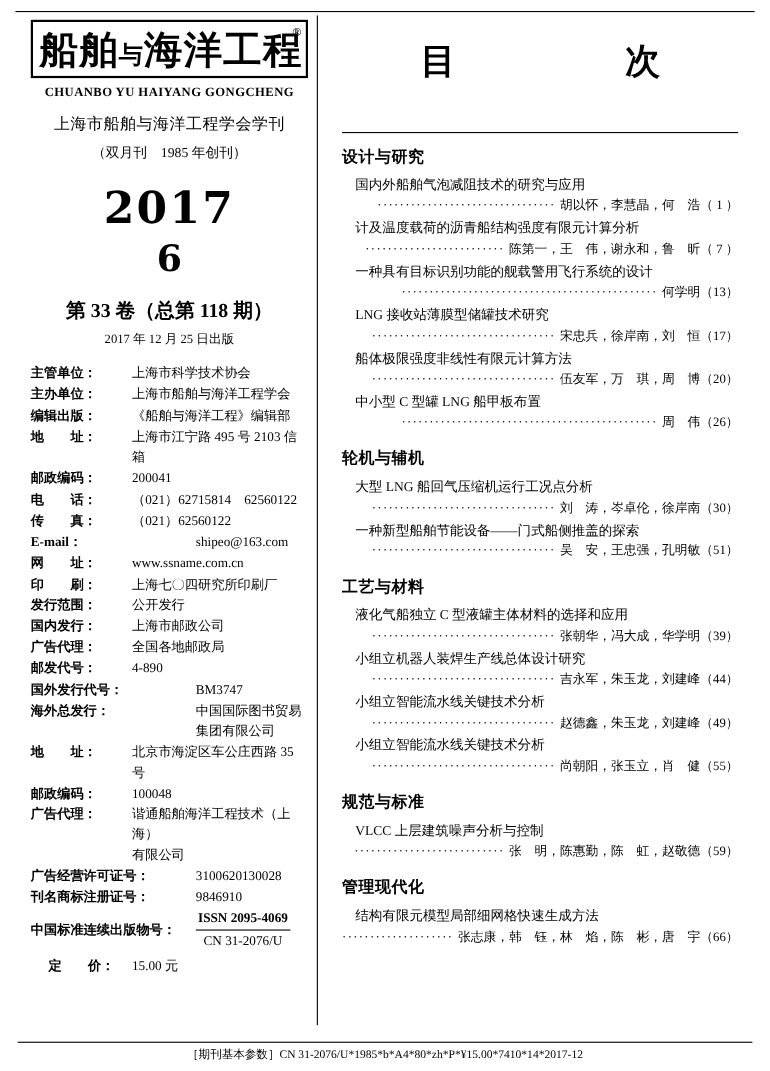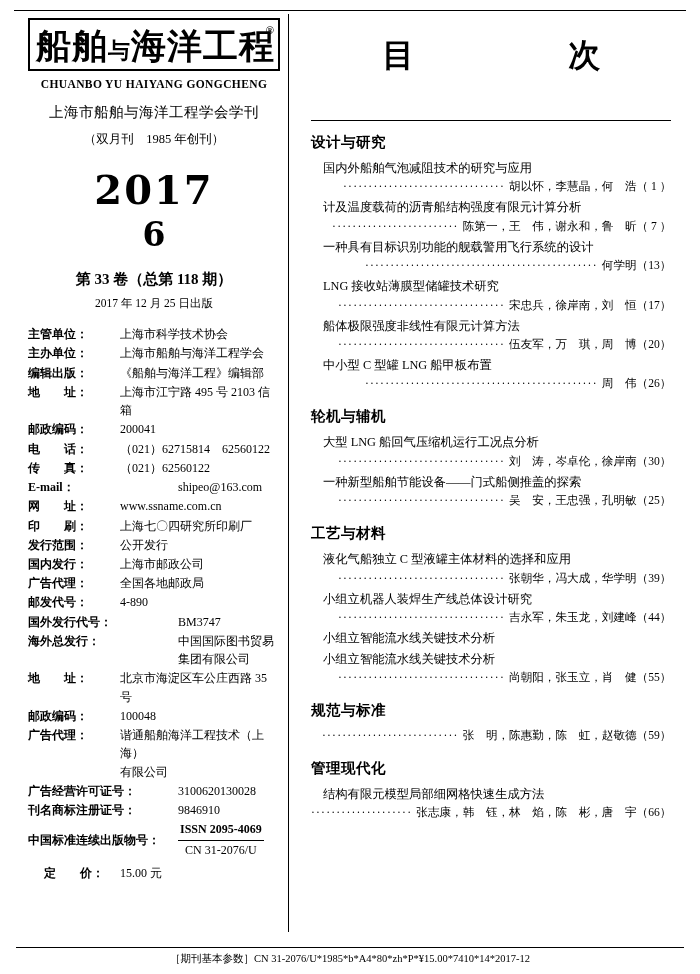--- a/index.html
+++ b/index.html
@@ -108,21 +108,21 @@
   }
   .issue {
     text-align: center;
     font-family: "DejaVu Serif", serif;
     font-weight: bold;
     font-size: 33px;
     margin-top: 2px;
   }
   .vol {
     text-align: center;
-    font-size: 15px;
+    font-size: 18px;
     font-weight: bold;
     margin-top: 16px;
   }
   .pubdate {
     text-align: center;
     font-size: 11.5px;
     margin-top: 7px;
   }
 
   
@@ -406,40 +406,42 @@
             <div class="etitle">中小型 C 型罐 LNG 船甲板布置</div>
             <div class="eauth"><span class="dots">·············································· </span><span>周　伟（26）</span></div>
           </div>
           <div class="sect">轮机与辅机</div>
           <div class="entry">
             <div class="etitle">大型 LNG 船回气压缩机运行工况点分析</div>
             <div class="eauth"><span class="dots">································· </span><span>刘　涛，岑卓伦，徐岸南（30）</span></div>
           </div>
           <div class="entry">
             <div class="etitle">一种新型船舶节能设备——门式船侧推盖的探索</div>
-            <div class="eauth"><span class="dots">································· </span><span>吴　安，王忠强，孔明敏（25）</span></div>
+            <div class="eauth"><span class="dots">································· </span><span>吴　安，王忠强，孔明敏（51）</span></div>
           </div>
           <div class="sect">工艺与材料</div>
           <div class="entry">
             <div class="etitle">液化气船独立 C 型液罐主体材料的选择和应用</div>
             <div class="eauth"><span class="dots">································· </span><span>张朝华，冯大成，华学明（39）</span></div>
           </div>
           <div class="entry">
             <div class="etitle">小组立机器人装焊生产线总体设计研究</div>
             <div class="eauth"><span class="dots">································· </span><span>吉永军，朱玉龙，刘建峰（44）</span></div>
           </div>
           <div class="entry">
             <div class="etitle">小组立智能流水线关键技术分析</div>
+            <div class="eauth"><span class="dots">································· </span><span>赵德鑫，朱玉龙，刘建峰（49）</span></div>
           </div>
           <div class="entry">
             <div class="etitle">小组立智能流水线关键技术分析</div>
             <div class="eauth"><span class="dots">································· </span><span>尚朝阳，张玉立，肖　健（55）</span></div>
           </div>
           <div class="sect">规范与标准</div>
           <div class="entry">
+            <div class="etitle">VLCC 上层建筑噪声分析与控制</div>
             <div class="eauth"><span class="dots">··························· </span><span>张　明，陈惠勤，陈　虹，赵敬德（59）</span></div>
           </div>
           <div class="sect">管理现代化</div>
           <div class="entry">
             <div class="etitle">结构有限元模型局部细网格快速生成方法</div>
             <div class="eauth"><span class="dots">···················· </span><span>张志康，韩　钰，林　焰，陈　彬，唐　宇（66）</span></div>
           </div>
         </div>
     </div>
 

